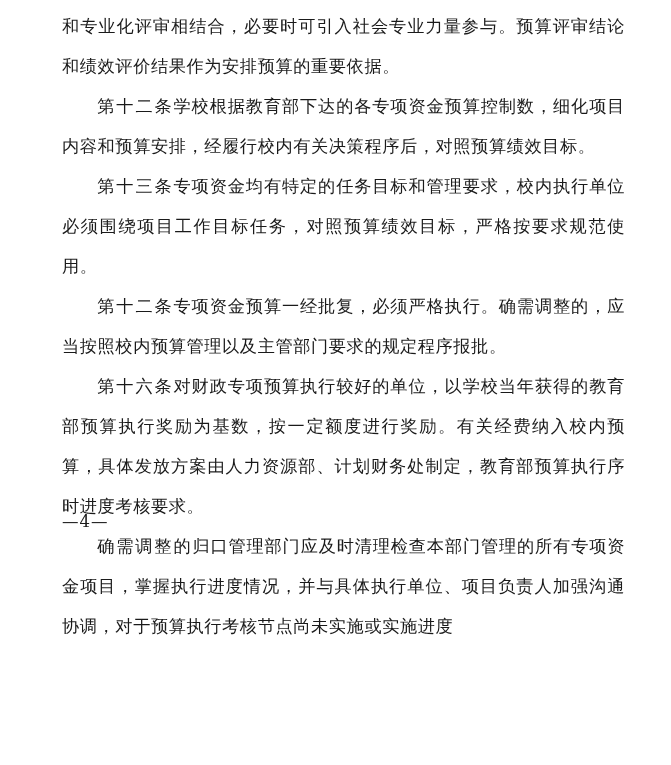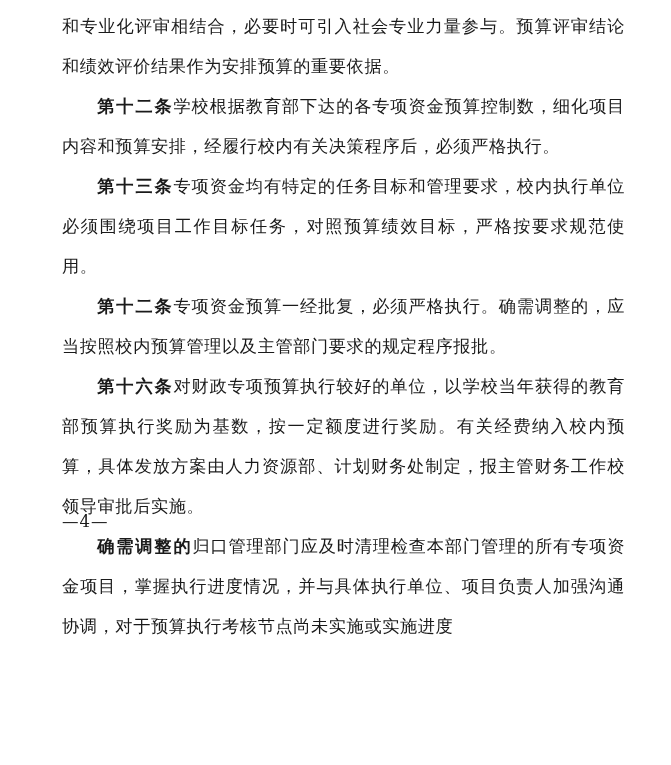--- a/index.html
+++ b/index.html
@@ -29,21 +29,21 @@
     text-justify: inter-ideograph;
   }
   .para {
     margin: 0;
     text-indent: 0;
   }
   .para.indent {
     text-indent: 2.05em;
   }
   .art-label {
-    font-weight: bold;
+    font-weight: normal;
     letter-spacing: 1.6px;
   }
   .page-number {
     position: absolute;
     left: 62px;
     bottom: 12px;
     font-size: 16.5px;
     letter-spacing: 1px;
     color: #1a1a1a;
   }
@@ -52,27 +52,27 @@
   }
 </style>
 </head>
 <body>
 
 <div class="page">
   <div class="doc-body">
 
     <p class="para"><span class="txt">和专业化评审相结合，必要时可引入社会专业力量参与。预算评审结论和绩效评价结果作为安排预算的重要依据。</span></p>
 
-    <p class="para indent"><span class="art-label">第十二条</span><span class="txt">学校根据教育部下达的各专项资金预算控制数，细化项目内容和预算安排，经履行校内有关决策程序后，必须严格执行。</span></p>
+    <p class="para indent"><span class="art-label">第十二条</span><span class="txt">学校根据教育部下达的各专项资金预算控制数，细化项目内容和预算安排，经履行校内有关决策程序后，对照预算绩效目标。</span></p>
 
     <p class="para indent"><span class="art-label">第十三条</span><span class="txt">专项资金均有特定的任务目标和管理要求，校内执行单位必须围绕项目工作目标任务，对照预算绩效目标，严格按要求规范使用。</span></p>
 
     <p class="para indent"><span class="art-label">第十二条</span><span class="txt">专项资金预算一经批复，必须严格执行。确需调整的，应当按照校内预算管理以及主管部门要求的规定程序报批。</span></p>
 
 
-    <p class="para indent"><span class="art-label">第十六条</span><span class="txt">对财政专项预算执行较好的单位，以学校当年获得的教育部预算执行奖励为基数，按一定额度进行奖励。有关经费纳入校内预算，具体发放方案由人力资源部、计划财务处制定，报主管财务工作校领导审批后实施。</span></p>
+    <p class="para indent"><span class="art-label">第十六条</span><span class="txt">对财政专项预算执行较好的单位，以学校当年获得的教育部预算执行奖励为基数，按一定额度进行奖励。有关经费纳入校内预算，具体发放方案由人力资源部、计划财务处制定，教育部预算执行序时进度考核要求。</span></p>
 
     <p class="para indent"><span class="art-label">确需调整的</span><span class="txt">归口管理部门应及时清理检查本部门管理的所有专项资金项目，掌握执行进度情况，并与具体执行单位、项目负责人加强沟通协调，对于预算执行考核节点尚未实施或实施进度</span></p>
 
   </div>
 
   <div class="page-number">—4—</div>
 </div>
 
 </body></html>

